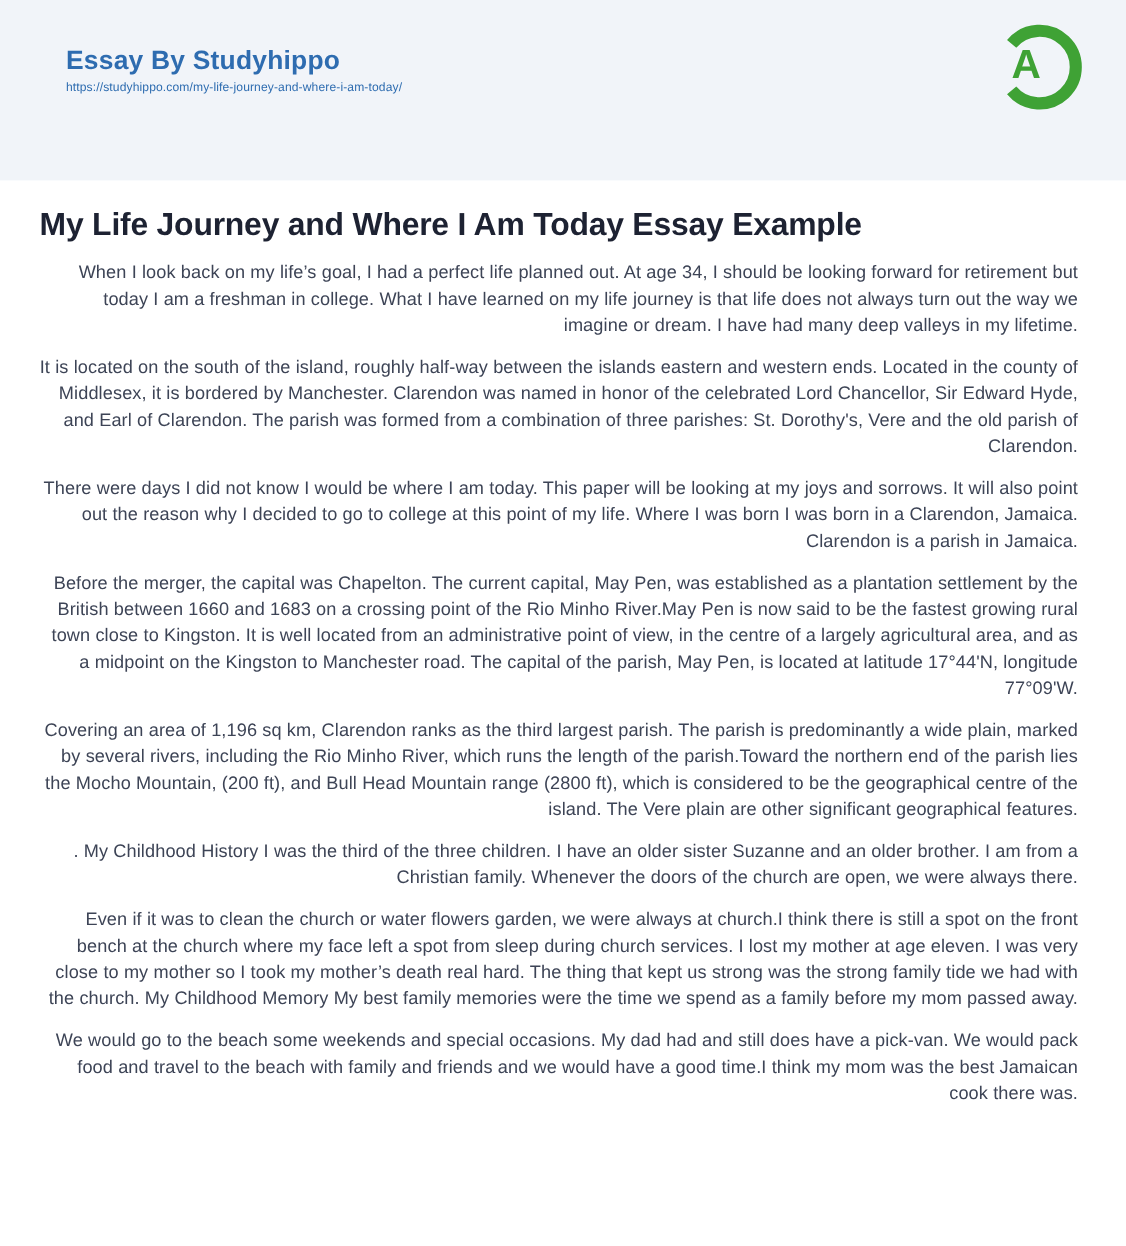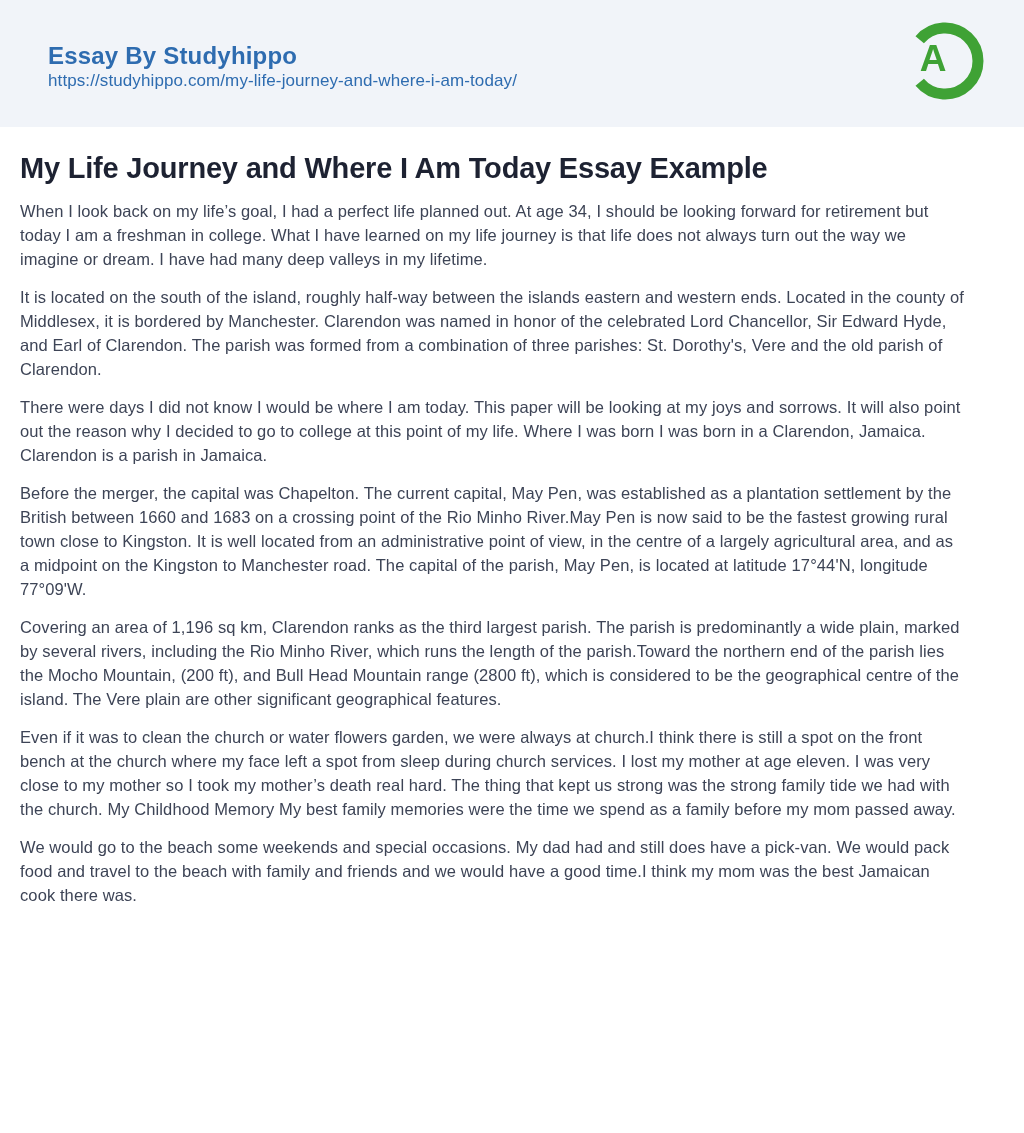--- a/index.html
+++ b/index.html
@@ -6,66 +6,67 @@
   html, body { width: 1024px; background: #ffffff; }
   body {
     font-family: "Liberation Sans", "DejaVu Sans", sans-serif;
     width: 1024px;
     height: 1133px;
     overflow: hidden;
     position: relative;
   }
   .page-header {
     background: #f1f4f9;
-    height: 127px;
+    height: 164px;
     width: 100%;
     position: relative;
-    padding: 42px 40px 0 48px;
+    padding: 42px 40px 0 60px;
   }
   .site-title {
     color: #2e6cb0;
     font-size: 24px;
     font-weight: 700;
     letter-spacing: 0.2px;
   }
   .page-url {
     display: inline-block;
     margin-top: 1px;
     color: #2e6cb0;
-    font-size: 17px;
+    font-size: 11px;
     font-weight: 400;
     text-decoration: none;
     letter-spacing: 0.1px;
   }
   .logo {
     position: absolute;
     top: 21px;
     right: 39px;
     width: 80px;
     height: 80px;
   }
   .content {
-    padding: 25px 40px 0 20px;
+    padding: 25px 40px 0 36px;
   }
   .essay-title {
     color: #1d2232;
     font-size: 29px;
     line-height: 33px;
     font-weight: 800;
     letter-spacing: -0.2px;
     max-width: 920px;
     margin-bottom: 13px;
   }
   .paragraphs p {
     color: #3d4456;
     font-size: 16.5px;
     line-height: 24px;
     letter-spacing: 0.1px;
     margin-top: 14px;
     max-width: 944px;
+    text-align: right;
   }
 </style>
 </head>
 <body>
 
 <header class="page-header">
   <div class="site-title">Essay By Studyhippo</div>
   <a class="page-url" href="#">https://studyhippo.com/my-life-journey-and-where-i-am-today/</a>
   <div class="logo">
     <svg width="80" height="80" viewBox="0 0 80 80">
@@ -76,16 +77,17 @@
 </header>
 
 <main class="content">
   <h1 class="essay-title">My Life Journey and Where I Am Today Essay Example</h1>
   <div class="paragraphs">
       <p>When I look back on my life’s goal, I had a perfect life planned out. At age 34, I should be looking forward for retirement but today I am a freshman in college. What I have learned on my life journey is that life does not always turn out the way we imagine or dream. I have had many deep valleys in my lifetime.</p>
       <p>It is located on the south of the island, roughly half-way between the islands eastern and western ends. Located in the county of Middlesex, it is bordered by Manchester. Clarendon was named in honor of the celebrated Lord Chancellor, Sir Edward Hyde, and Earl of Clarendon. The parish was formed from a combination of three parishes: St. Dorothy's, Vere and the old parish of Clarendon.</p>
       <p>There were days I did not know I would be where I am today. This paper will be looking at my joys and sorrows. It will also point out the reason why I decided to go to college at this point of my life. Where I was born I was born in a Clarendon, Jamaica. Clarendon is a parish in Jamaica.</p>
       <p>Before the merger, the capital was Chapelton. The current capital, May Pen, was established as a plantation settlement by the British between 1660 and 1683 on a crossing point of the Rio Minho River.May Pen is now said to be the fastest growing rural town close to Kingston. It is well located from an administrative point of view, in the centre of a largely agricultural area, and as a midpoint on the Kingston to Manchester road. The capital of the parish, May Pen, is located at latitude 17°44'N, longitude 77°09'W.</p>
       <p>Covering an area of 1,196 sq km, Clarendon ranks as the third largest parish. The parish is predominantly a wide plain, marked by several rivers, including the Rio Minho River, which runs the length of the parish.Toward the northern end of the parish lies the Mocho Mountain, (200 ft), and Bull Head Mountain range (2800 ft), which is considered to be the geographical centre of the island. The Vere plain are other significant geographical features.</p>
+      <p>. My Childhood History I was the third of the three children. I have an older sister Suzanne and an older brother. I am from a Christian family. Whenever the doors of the church are open, we were always there.</p>
       <p>Even if it was to clean the church or water flowers garden, we were always at church.I think there is still a spot on the front bench at the church where my face left a spot from sleep during church services. I lost my mother at age eleven. I was very close to my mother so I took my mother’s death real hard. The thing that kept us strong was the strong family tide we had with the church. My Childhood Memory My best family memories were the time we spend as a family before my mom passed away.</p>
       <p>We would go to the beach some weekends and special occasions. My dad had and still does have a pick-van. We would pack food and travel to the beach with family and friends and we would have a good time.I think my mom was the best Jamaican cook there was.</p>
     </div>
 </main>
 
 </body></html>

